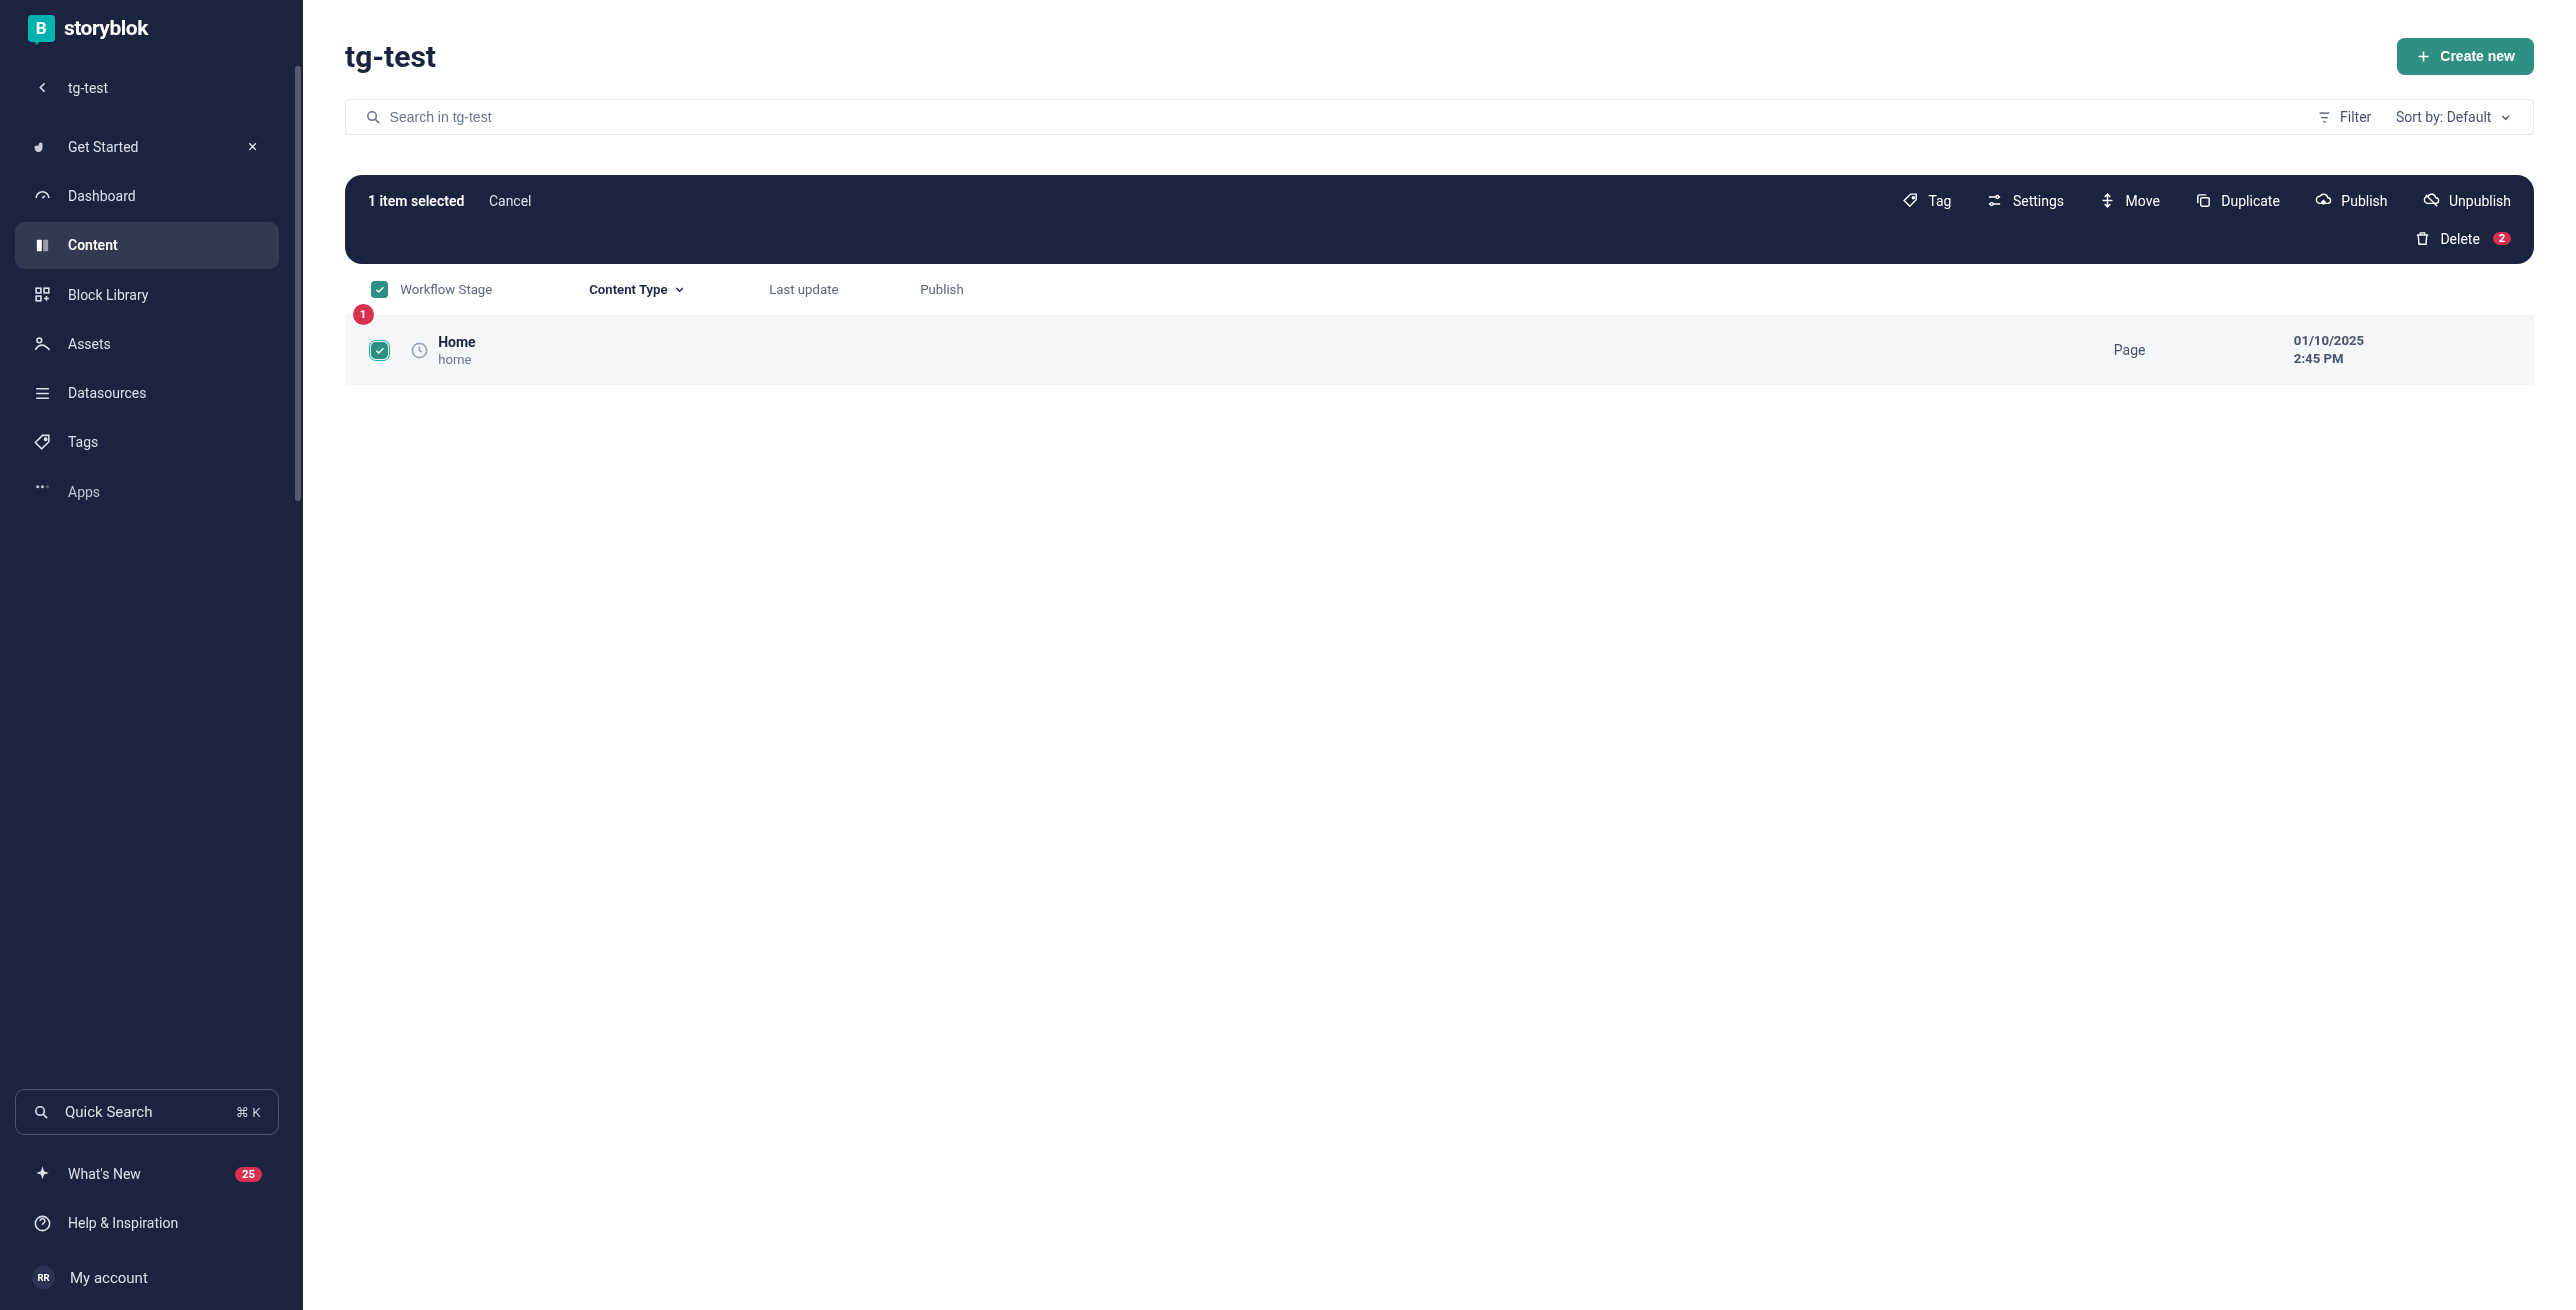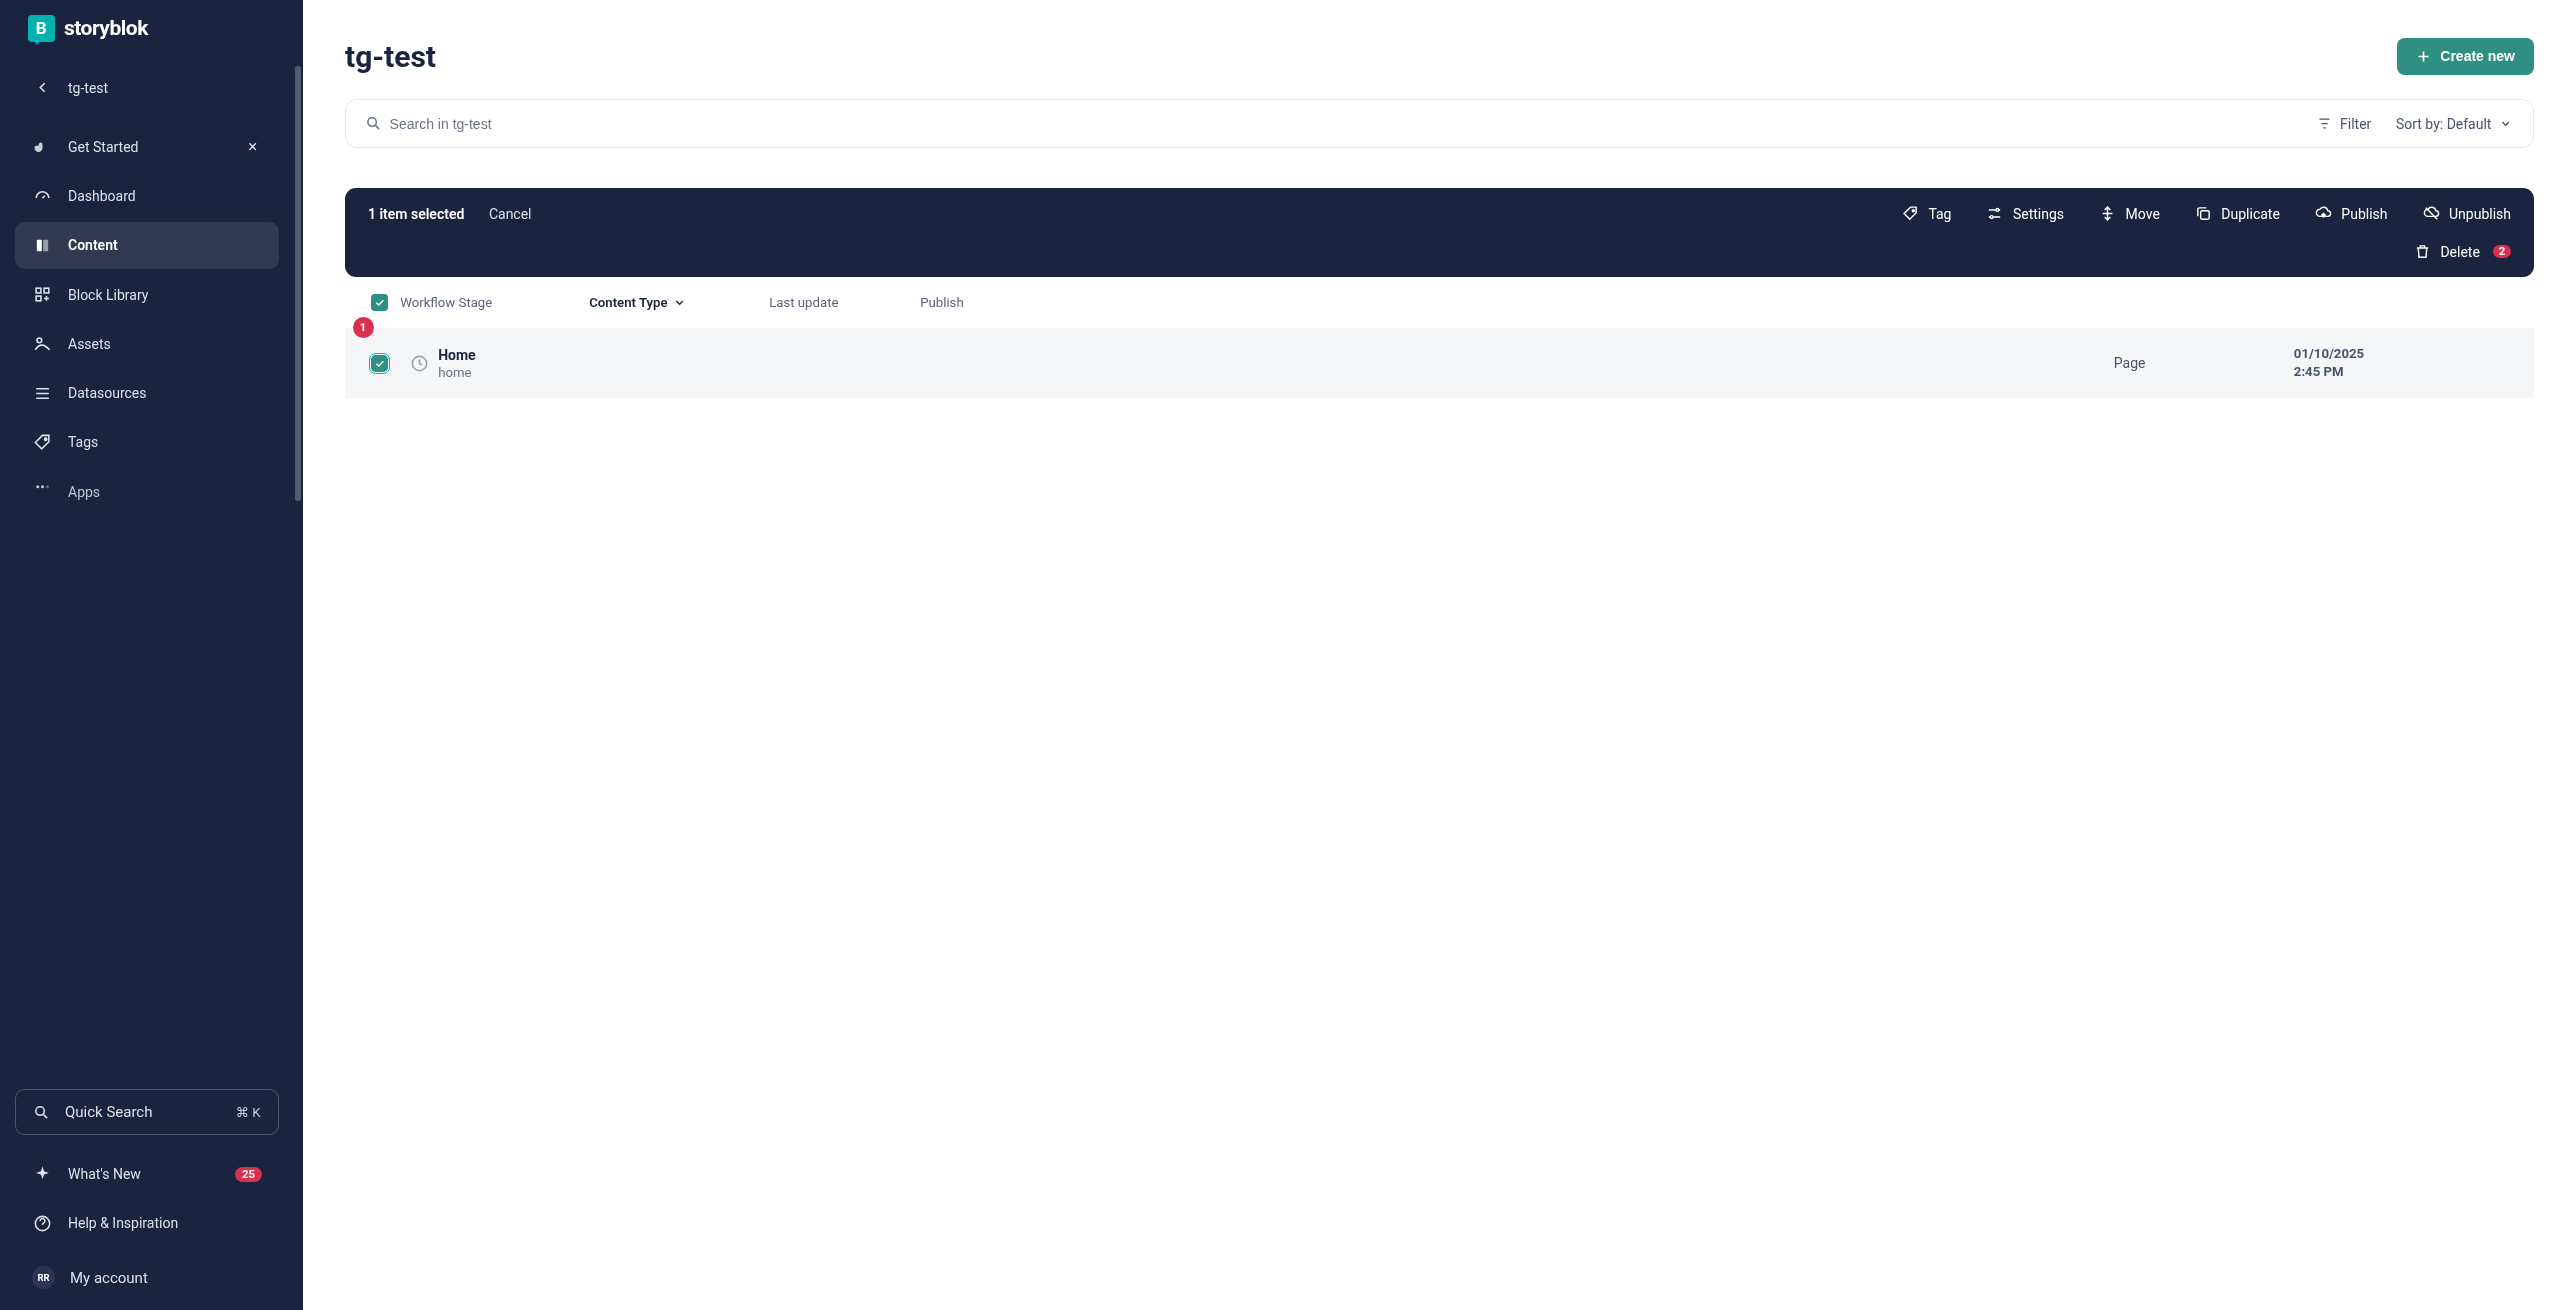--- a/index.html
+++ b/index.html
@@ -30,28 +30,28 @@
 .avatar { width:23px; height:23px; border-radius:50%; background:#2b3553; display:flex; align-items:center; justify-content:center; font-size:9.5px; font-weight:700; color:#fff;}
 
 .scroll-indicator { position:absolute; top:66px; right:1.9px; width:5.7px; height:435px; background:rgba(255,255,255,0.25); border-radius:2.8px;}
 
 
 .main { flex:1; padding: 38px 42px; overflow:auto; }
 .page-header { display:flex; align-items:center; justify-content:space-between; margin-bottom: 24.6px;}
 .page-title { font-size: 30px; font-weight:700; color:#1b243f;}
 .btn-primary { background:#2f8f83; color:#fff; border:none; border-radius:7.6px; padding: 10.4px 19px; font-size:14px; font-weight:600; display:flex; align-items:center; gap:9.5px; cursor:pointer;}
 
-.search-row { border:0.9px solid #e4e7ee; border-radius:12px; display:flex; align-items:center; padding: 0 7.6px 0 19px; height:49px; margin-bottom: 40px;}
+.search-row { border:0.9px solid #e4e7ee; border-radius:4px; display:flex; align-items:center; padding: 0 7.6px 0 19px; height:36px; margin-bottom: 40px;}
 .search-input { flex:1; border:none; outline:none; font-size:14px; padding: 13.2px 7.6px; color:#1b243f; background:transparent;}
 .search-input::placeholder{ color:#6b7588;}
 .search-controls { display:flex; align-items:center; gap:24.6px; padding-right:13.2px;}
 .ctrl { display:flex; align-items:center; gap:7.6px; color:#49536e; font-size:14px; cursor:pointer; }
 
 
-.selection-bar { background:#1b243f; color:#fff; border-radius:11px; padding: 17px 23px; display:flex; flex-wrap:wrap; align-items:center; gap:21px 34px; margin-bottom: 0;}
+.selection-bar { background:#1b243f; color:#fff; border-radius:17px; padding: 17px 23px; display:flex; flex-wrap:wrap; align-items:center; gap:21px 34px; margin-bottom: 0;}
 .selection-bar .left { display:flex; align-items:center; gap:24.6px; }
 .selection-bar .sel-text { font-size:14px; font-weight:600;}
 .selection-bar .cancel { color:#dbe0ea; cursor:pointer; font-size:14px;}
 .sel-actions { display:flex; flex-wrap:wrap; gap:35px; margin-left:auto; align-items:center;}
 .sel-btn { display:flex; align-items:center; gap:9.5px; color:#fff; font-size:14px; cursor:pointer;}
 .sel-row2 { width:100%; display:flex; justify-content:flex-end; }
 .delete-badge { background:#d9304f; color:#fff; border-radius:8.5px; font-size:11.3px; font-weight:700; padding:0px 5.7px; margin-left:3.8px;}
 
 
 .table-head { display:flex; align-items:center; padding: 17px 13.2px 17px 13.2px; color:#5b6479; font-size:13.2px; gap: 0;}

